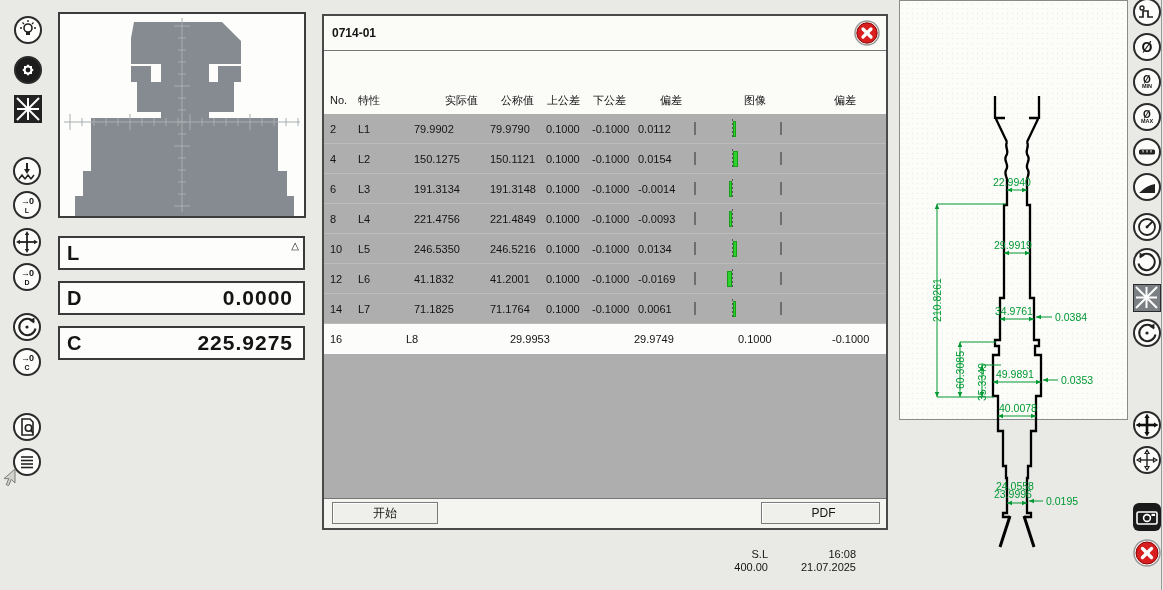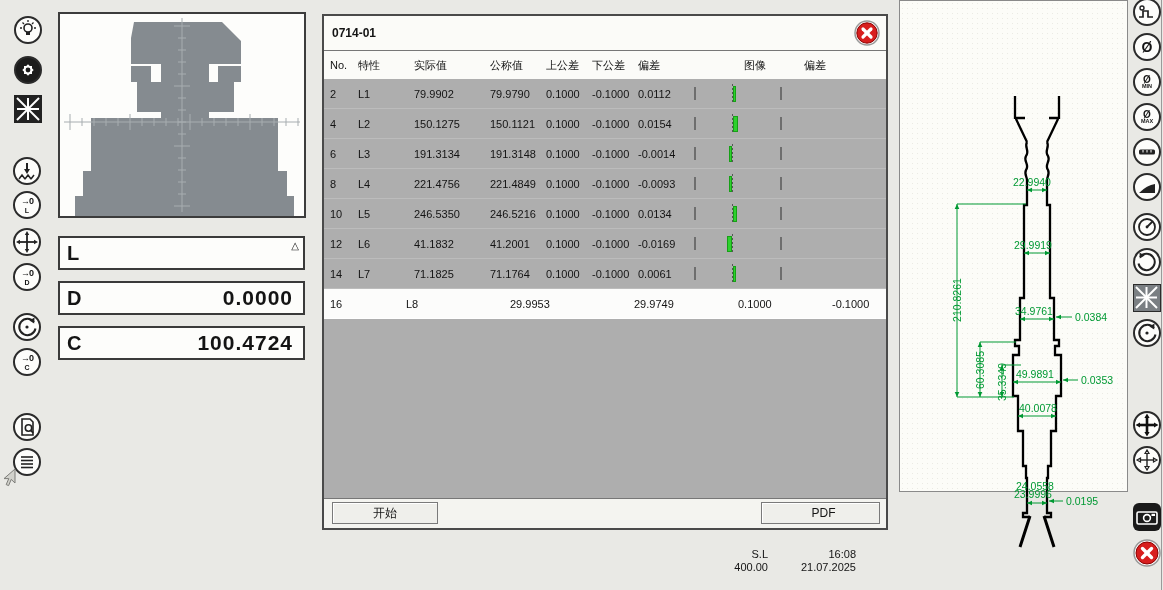--- a/index.html
+++ b/index.html
@@ -27,44 +27,44 @@
                 letter-spacing:1px;white-space:nowrap;}
   .axisbox .mark{position:absolute;right:4px;top:2px;font-size:10px;}
   
   .panel{position:absolute;left:322px;top:14px;width:566px;height:516px;background:#fbfbf8;
          border:2px solid #4a4a4a;box-sizing:border-box;display:flex;flex-direction:column;}
   .titlebar{height:34px;border-bottom:1px solid #777;display:flex;align-items:center;
             padding:0 8px;position:relative;flex:none;}
   .titlebar .t{font-size:12px;font-weight:600;}
   .closebtn{position:absolute;right:6px;top:4px;width:26px;height:26px;cursor:pointer;}
   .thead{height:28px;flex:none;display:grid;align-items:center;font-size:11px;
-         grid-template-columns:28px 56px 76px 56px 46px 46px 56px 110px 1fr;}
+         grid-template-columns:28px 56px 76px 56px 46px 46px 56px 110px 1fr;margin-top:35px;}
   .thead .h{padding:0 6px;white-space:nowrap;}
-  .thead .hr{}
+  .thead .hr{text-align:right;}
   .tbody{flex:1;background:#aeaeae;overflow:hidden;}
   .trow{height:29px;display:grid;align-items:center;font-size:11px;border-bottom:1px solid #bcbcbc;
         grid-template-columns:28px 56px 76px 56px 46px 46px 56px 110px 1fr;}
   .trow.sel{background:#fcfcfb;border-bottom:1px solid #fff;gap:48px;}
   .trow .c{padding:0 6px;white-space:nowrap;}
   .trow .v{text-align:left;}
   .barc{position:relative;height:29px;padding:0 !important;}
   .dash{position:absolute;top:8px;width:2px;height:13px;background:#6e6e6e;}
   .cl{position:absolute;top:5px;width:1px;height:19px;
       background:repeating-linear-gradient(#555 0 2px,transparent 2px 4px);}
   .gbar{position:absolute;top:7px;height:16px;background:#2ed12e;border:1px solid #17a017;box-sizing:border-box;}
   .tfoot{height:29px;flex:none;background:#f4f4f0;border-top:1px solid #777;position:relative;text-align:right;}
   .btn{position:absolute;top:3px;height:22px;background:#efefeb;border:1px solid #7a7a7a;
        box-shadow:inset 1px 1px 0 #fff;font-size:12px;display:flex;align-items:center;
        justify-content:center;box-sizing:border-box;cursor:pointer;}
   
   .statusblock{position:absolute;font-size:11px;line-height:13px;text-align:right;white-space:nowrap;}
   
-  .drawing{position:absolute;left:899px;top:0;width:229px;height:492px;background:#fcfcf8;
+  .drawing{position:absolute;left:899px;top:0;width:229px;height:420px;background:#fcfcf8;
            border:1px solid #8a8a8a;box-sizing:border-box;
-           background-image:radial-gradient(#ebebe4 0.8px, transparent 0.8px);background-size:5px 5px;padding-left:20px;}
+           background-image:radial-gradient(#ebebe4 0.8px, transparent 0.8px);background-size:5px 5px;}
   .dimtxt{font-size:10.5px;fill:#009933;font-family:"Liberation Sans",sans-serif;}
   .redge{position:absolute;left:1161px;top:0;width:1px;height:590px;background:#9a9a9a;}
   .cursor{position:absolute;left:1px;top:468px;}
 </style>
 </head>
 <body>
 
 <div class="cbtn" style="left:14px;top:16px;">
   <svg width="24" height="24" viewBox="0 0 24 24">
     <circle cx="12" cy="10" r="4" fill="none" stroke="#222" stroke-width="1.6"></circle>
@@ -209,21 +209,21 @@
 <div class="axisbox" style="top:236px;">
   <span class="lab">L</span>
   <span class="mark">△</span>
 </div>
 <div class="axisbox" style="top:281px;">
   <span class="lab">D</span>
   <span class="val">0.0000</span>
 </div>
 <div class="axisbox" style="top:326px;">
   <span class="lab">C</span>
-  <span class="val">100.4724</span>
+  <span class="val">225.9275</span>
 </div>
 
 <div class="panel">
   <div class="titlebar">
     <span class="t">0714-01</span>
     <svg class="closebtn" viewBox="0 0 26 26">
       <circle cx="13" cy="13" r="12" fill="#fff" stroke="#999" stroke-width="1.5"></circle>
       <circle cx="13" cy="13" r="10.2" fill="#d81e1e" stroke="#8a0000" stroke-width="1"></circle>
       <g stroke="#fff" stroke-width="3.2" stroke-linecap="round">
         <line x1="9" y1="9" x2="17" y2="17"></line>

